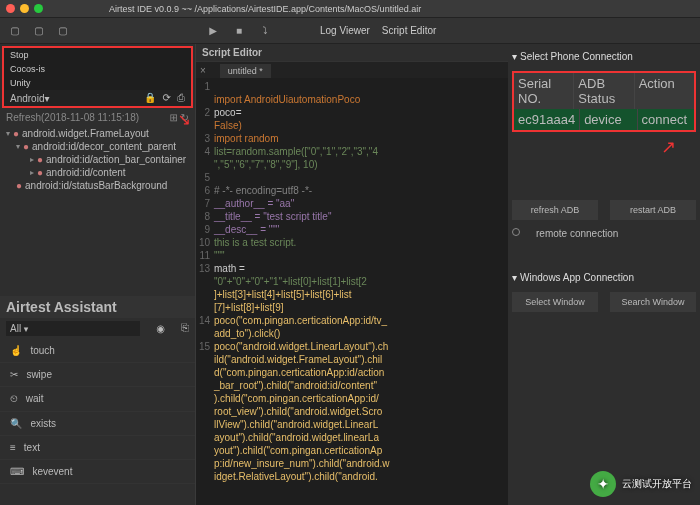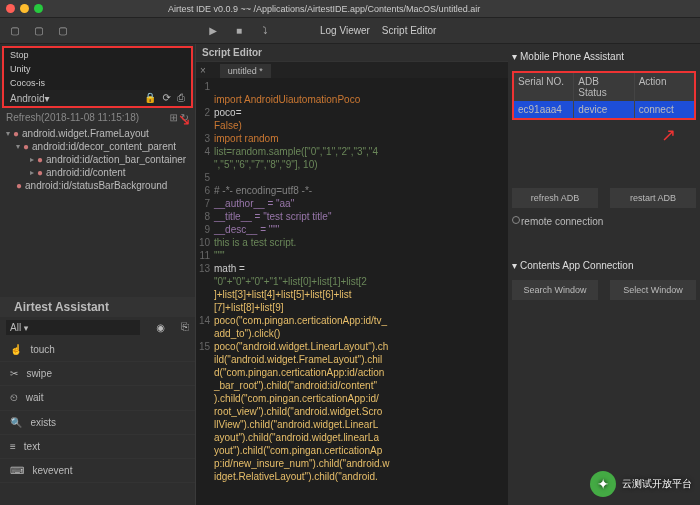--- a/index.html
+++ b/index.html
@@ -1,60 +1,60 @@
 <!DOCTYPE html>
 <html><head>
 <meta charset="utf-8">
 <style>
 *{margin:0;padding:0;box-sizing:border-box;font-family:Arial,sans-serif;font-size:10px}
 body{background:#2b2b2b;color:#bbb;width:700px;height:505px;overflow:hidden;position:relative}
 .titlebar{height:18px;background:#3a3a3a;display:flex;align-items:center;padding:0 6px;gap:5px;border-bottom:1px solid #222}
 .dot{width:9px;height:9px;border-radius:50%}
 .dot.r{background:#ff5f56}.dot.y{background:#ffbd2e}.dot.g{background:#27c93f}
-.title{font-size:9px;color:#ccc;margin-left:120px}
+.title{font-size:9px;color:#ccc;margin-left:61px}
 .toolbar{height:26px;background:#333;display:flex;align-items:center;padding:0 4px;gap:4px;border-bottom:1px solid #222}
 .tb-btn{width:22px;height:20px;display:flex;align-items:center;justify-content:center;color:#aaa}
 .tb-group{display:flex;gap:2px}
 .tabs{display:flex;gap:12px;font-size:10px;color:#ccc;margin-left:40px}
 .main{display:flex;height:461px}
 .left{width:196px;display:flex;flex-direction:column;background:#2e2e2e;border-right:1px solid #3a3a3a}
 .dropdown{border:2px solid #e33;margin:2px;background:#1e1e1e}
 .dd-item{padding:2px 6px;font-size:9px;color:#ccc}
 .dd-sel{background:#222;padding:2px 6px;font-size:9px;display:flex;justify-content:space-between;align-items:flex-end}
 .dd-icons{display:flex;gap:6px;margin-left:auto;position:relative}
 .arrow-down{position:absolute;right:-6px;top:18px;color:#e33;font-size:16px}
 .refresh-bar{padding:2px 6px;font-size:8px;color:#888;display:flex;justify-content:space-between}
 .tree{padding:2px 4px;font-size:9px;flex:1;overflow:hidden}
 .tree-item{padding:1px 2px;display:flex;align-items:center;gap:3px}
 .tree-item.l1{padding-left:12px}.tree-item.l2{padding-left:26px}
 .bullet{color:#c77}.arrow{color:#888;font-size:8px}
-.assistant-hdr{background:#333;padding:3px 14px;font-size:12px;font-weight:bold}
+.assistant-hdr{background:#333;padding:3px 6px;font-size:14px;font-weight:bold}
 .assistant-bar{padding:3px 6px;display:flex;align-items:center;gap:16px}
 .assistant-sel{flex:1;background:#222;padding:2px 4px;font-size:9px}
 .tool-list{flex:1}
 .tool-item{padding:6px 10px;display:flex;align-items:center;gap:8px;border-bottom:1px solid #333;font-size:10px}
 .center{flex:1;display:flex;flex-direction:column;background:#222}
 .ce-hdr{background:#2e2e2e;padding:3px 6px;font-size:10px;font-weight:bold;border-bottom:1px solid #333}
 .ce-tab{background:#333;padding:2px 8px;font-size:9px;display:inline-block;margin:2px 8px 0 14px}
 .code{flex:1;background:#1e1e1e;overflow:hidden;font-family:monospace;font-size:9px;line-height:13px;padding:2px 0}
 .ln{display:flex}
 .lno{width:18px;text-align:right;color:#666;padding-right:4px;flex-shrink:0}
 .lc{white-space:pre;color:#ccc}
 .kw{color:#cc7832}.str{color:#6a8759}.fn{color:#9876aa}.lit{color:#e8bf6a}.cm{color:#808080}
 .right{width:192px;background:#2e2e2e;display:flex;flex-direction:column;padding:4px;gap:6px}
 .sect-hdr{font-size:10px;color:#ddd;padding:3px 0;display:flex;align-items:center;gap:3px}
 .conn-table{border:2px solid #e33}
-.conn-row{display:flex;background:#1d4ed8}
+.conn-row{display:flex;background:#14532d}
 .conn-row.hdr{background:#3a3a3a}
-.conn-cell{flex:1;padding:3px 4px;font-size:10px;border-right:1px solid #444}
+.conn-cell{flex:1;padding:3px 4px;font-size:13px;border-right:1px solid #444}
 .conn-cell:last-child{border-right:none}
 .arrow-up{color:#e33;font-size:18px;text-align:right;padding-right:20px;margin-top:-2px}
 .btn{background:#3a3a3a;padding:5px 8px;font-size:9px;text-align:center;flex:1}
 .btn-row{display:flex;gap:12px}
-.radio{display:flex;align-items:flex-start;gap:1px;font-size:9px;padding:2px 0}
+.radio{display:flex;align-items:flex-start;gap:16px;font-size:9px;padding:2px 0}
 .radio-dot{width:8px;height:8px;border-radius:50%;border:1px solid #888}
 .watermark{position:absolute;bottom:8px;right:8px;display:flex;align-items:center;gap:6px;color:#fff;font-size:13px;text-shadow:0 0 4px #000}
 .wm-icon{width:26px;height:26px;border-radius:50%;background:#4a4;display:flex;align-items:center;justify-content:center;font-size:14px}
 </style>
 </head>
 <body>
 
 <div class="titlebar">
   <div class="dot r"></div>
   <div class="dot y"></div>
@@ -75,22 +75,22 @@
   <div class="tabs">
     <span>Log Viewer</span>
     <span>Script Editor</span>
   </div>
 </div>
 
 <div class="main">
   <div class="left">
     <div class="dropdown">
       <div class="dd-item">Stop</div>
+      <div class="dd-item">Cocos-is</div>
       <div class="dd-item">Unity</div>
-      <div class="dd-item">Cocos-is</div>
       <div class="dd-sel">
         <span>Android</span>
         <span>▾</span>
         <div class="dd-icons">
           <span>🔒</span>
           <span>⟳</span>
           <span>⎙</span>
           <span class="arrow-down">↘</span>
         </div>
       </div>
@@ -283,21 +283,21 @@
           <span class="lc lit">p:id/new_insure_num").child("android.w</span>
         </div>
         <div class="ln">
           <span class="lno"></span>
           <span class="lc lit">idget.RelativeLayout").child("android.</span>
         </div>
       </div>
   </div>
 
   <div class="right">
-    <div class="sect-hdr">▾ <span>Mobile Phone Assistant</span></div>
+    <div class="sect-hdr">▾ <span>Select Phone Connection</span></div>
     <div class="conn-table">
       <div class="conn-row hdr">
         <div class="conn-cell">Serial NO.</div>
         <div class="conn-cell">ADB Status</div>
         <div class="conn-cell">Action</div>
       </div>
       <div class="conn-row">
         <div class="conn-cell">ec91aaa4</div>
         <div class="conn-cell">device</div>
         <div class="conn-cell">connect</div>
@@ -307,24 +307,24 @@
     <div style="height:30px"></div>
     <div class="btn-row">
       <div class="btn">refresh ADB</div>
       <div class="btn">restart ADB</div>
     </div>
     <div class="radio">
         <span class="radio-dot"></span>
         <span>remote connection</span>
       </div>
     <div style="height:16px"></div>
-    <div class="sect-hdr">▾ <span>Contents App Connection</span></div>
+    <div class="sect-hdr">▾ <span>Windows App Connection</span></div>
     <div class="btn-row">
+      <div class="btn">Select Window</div>
       <div class="btn">Search Window</div>
-      <div class="btn">Select Window</div>
     </div>
   </div>
 </div>
 
 <div class="watermark">
   <div class="wm-icon">✦</div>
   <span>云测试开放平台</span>
 </div>
 
 </body></html>

